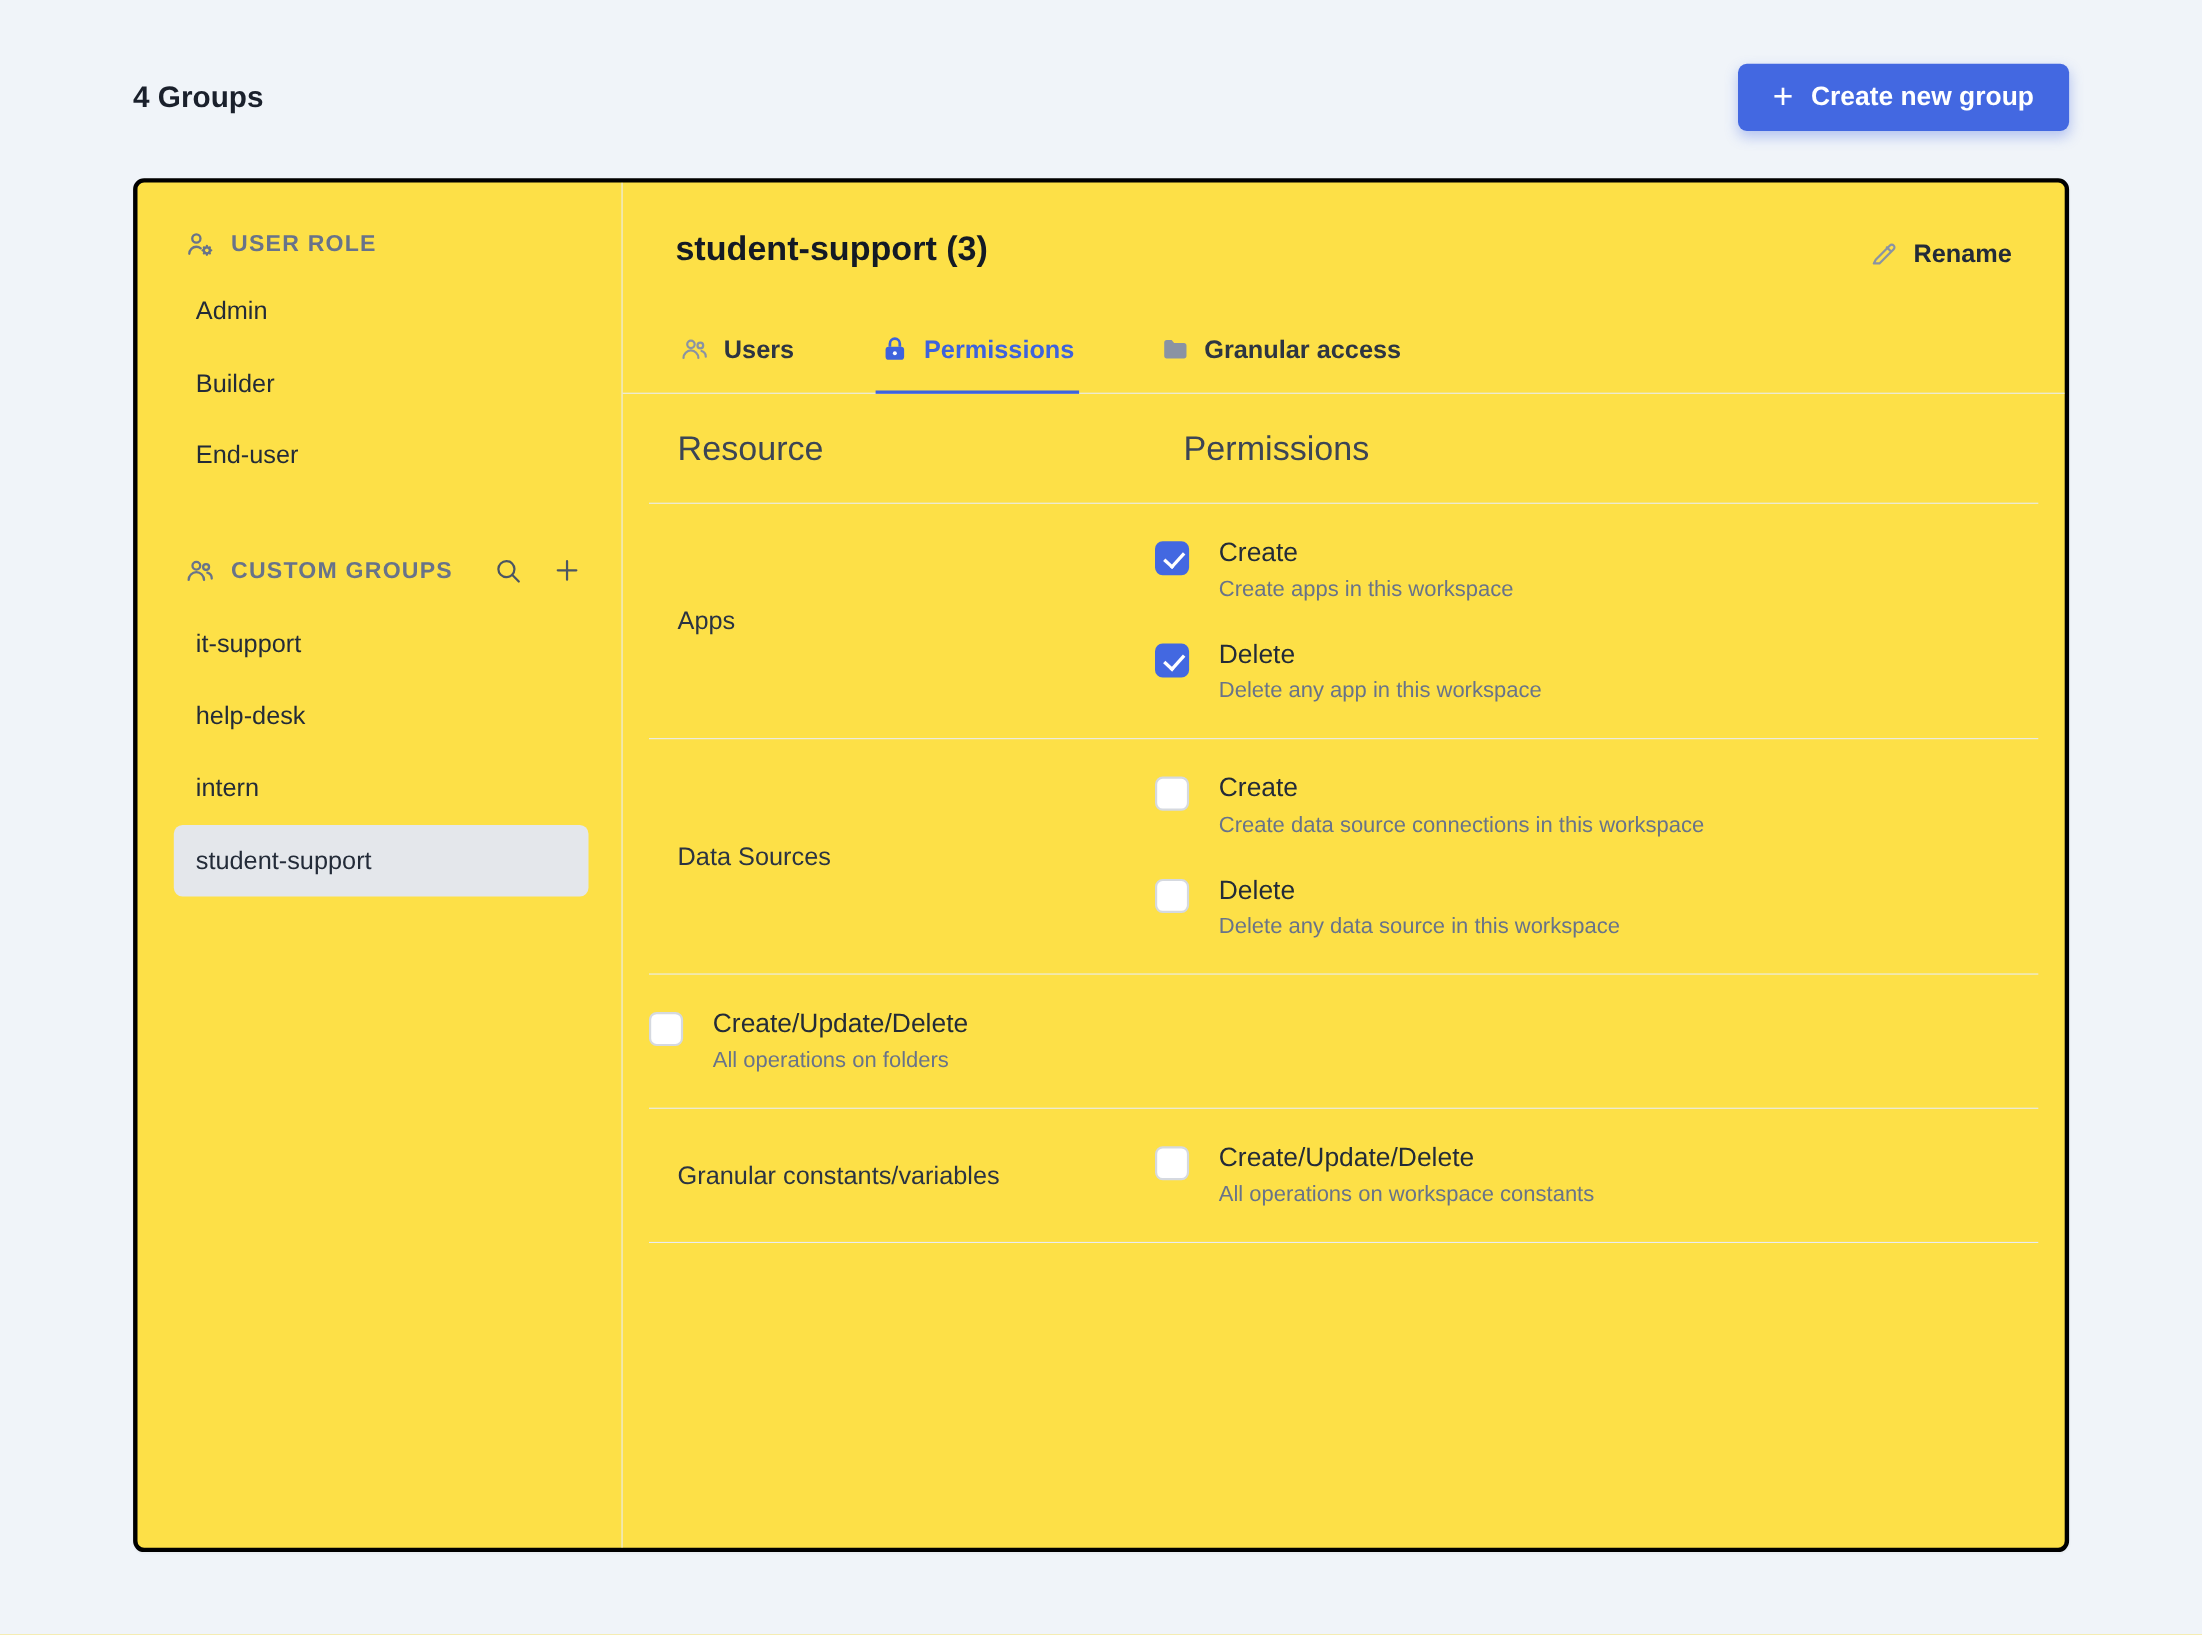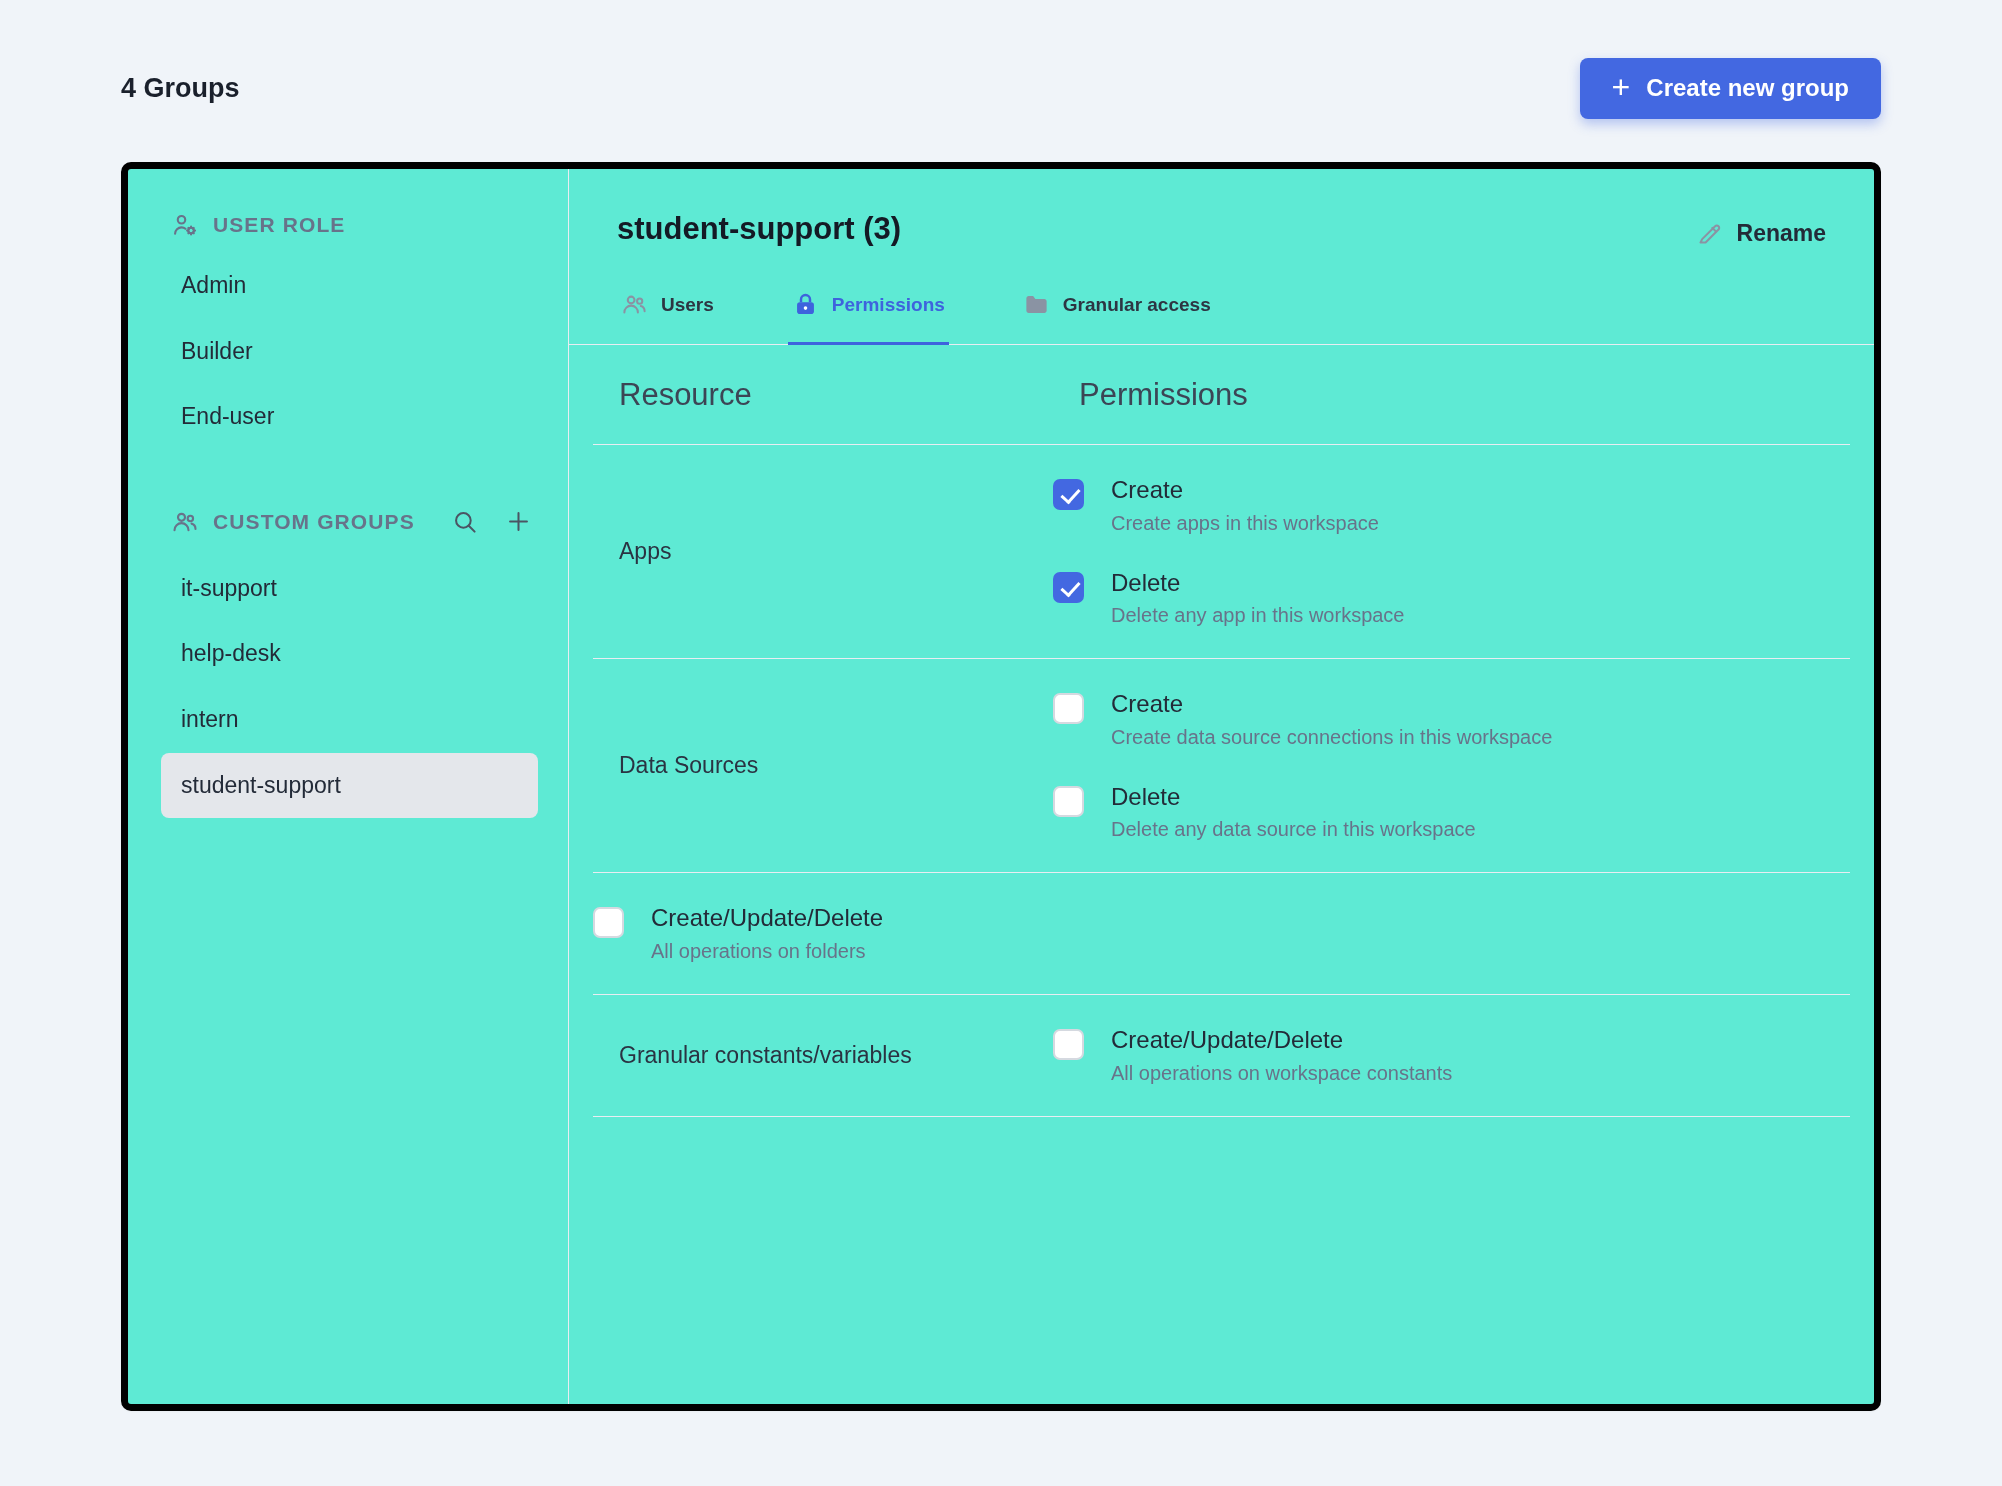--- a/index.html
+++ b/index.html
@@ -18,21 +18,21 @@
     display:flex; align-items:center; gap:16px;
     background:#4368e1; color:#fff; border:none; border-radius:8px;
     height:61px; padding:0 32px; font-size:24px; font-weight:700;
     font-family:inherit; cursor:pointer;
     box-shadow:0 5px 12px rgba(67,104,225,.35);
   }
   .create-btn .plus-glyph { font-size:32px; font-weight:400; line-height:1; margin-top:-3px; }
 
   
   .card {
-    margin-top:42px; background:#5eead4; border:7px solid #000000; border-radius:10px;
+    margin-top:42px; background:#fde047; border:4px solid #000000; border-radius:10px;
     height:1249px; display:flex; overflow:hidden;
     box-shadow:0 1px 2px rgba(16,24,40,.03);
   }
 
   
   .sidebar { width:441px; border-right:1px solid #e9edf2; padding:42px 30px 0 33px; flex-shrink:0; }
   .section-header {
     display:flex; align-items:center; gap:14px;
     color:#68738a; font-size:21px; font-weight:700; letter-spacing:1.1px;
     padding-left:10px;
@@ -56,23 +56,23 @@
   .main { flex:1; display:flex; flex-direction:column; min-width:0; }
   .main-header { padding:42px 48px 0; }
   .title-row { display:flex; align-items:flex-end; justify-content:space-between; }
   .panel-title { font-size:31px; font-weight:700; color:#141a25; }
   .rename { display:flex; align-items:center; gap:14px; font-size:23px; font-weight:700; color:#232b38; background:none; border:none; cursor:pointer; font-family:inherit; }
   .rename svg { width:27px; height:27px; }
 
   .tabs { display:flex; gap:70px; margin-top:44px; padding:0 48px; border-bottom:1px solid #e9edf2; }
   .tab {
     display:flex; align-items:center; gap:13px;
-    padding:0 4px 24px; font-size:19px; font-weight:700; color:#2d3542;
+    padding:0 4px 24px; font-size:23px; font-weight:700; color:#2d3542;
     border-bottom:3px solid transparent; margin-bottom:-1px; cursor:pointer;
-    background:none; border-top:none; border-left:none; border-right:none; font-family:inherit;
+    background:none; border-top:none; border-left:none; border-right:none; font-family:inherit;margin-top:16px;
   }
   .tab svg { width:27px; height:27px; }
   .tab .ticon { color:#8a93a3; display:flex; }
   .tab.active { color:#3e63dd; border-bottom-color:#3e63dd; }
 
   
   .table { padding:0 24px; }
   .thead {
     display:grid; grid-template-columns:460px 1fr; align-items:center;
     height:100px; border-bottom:1px solid #e9edf2;

